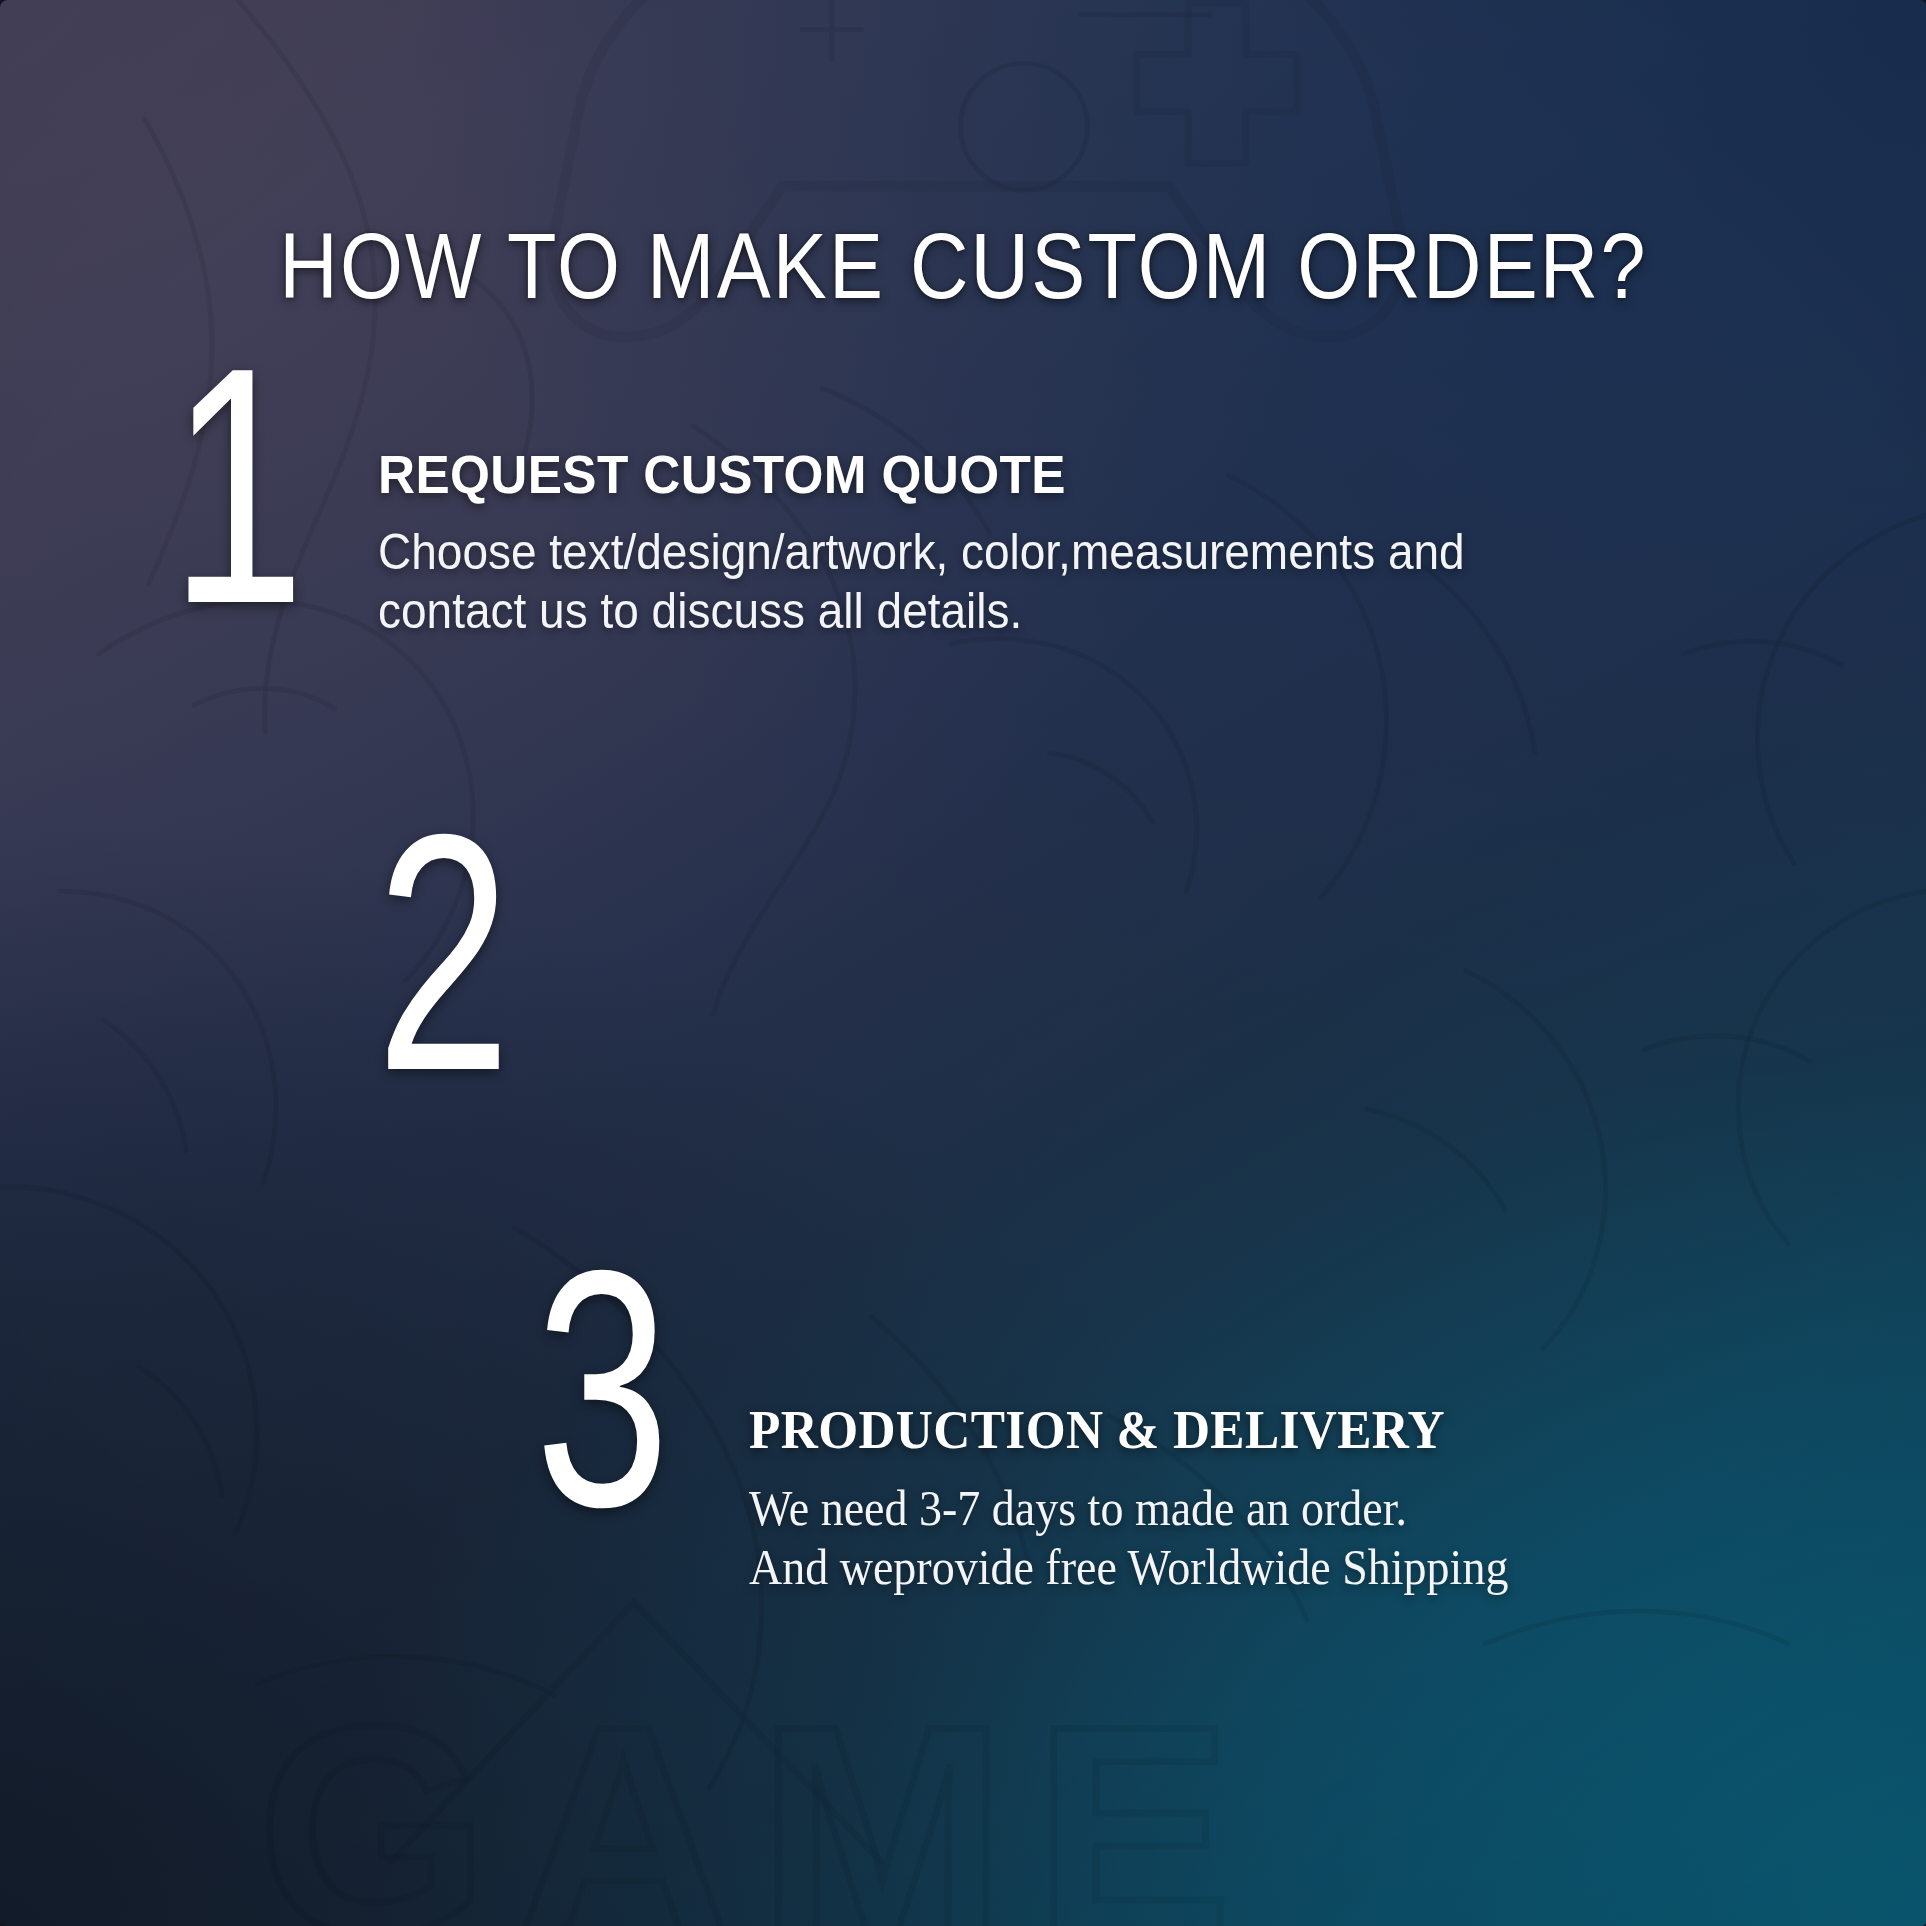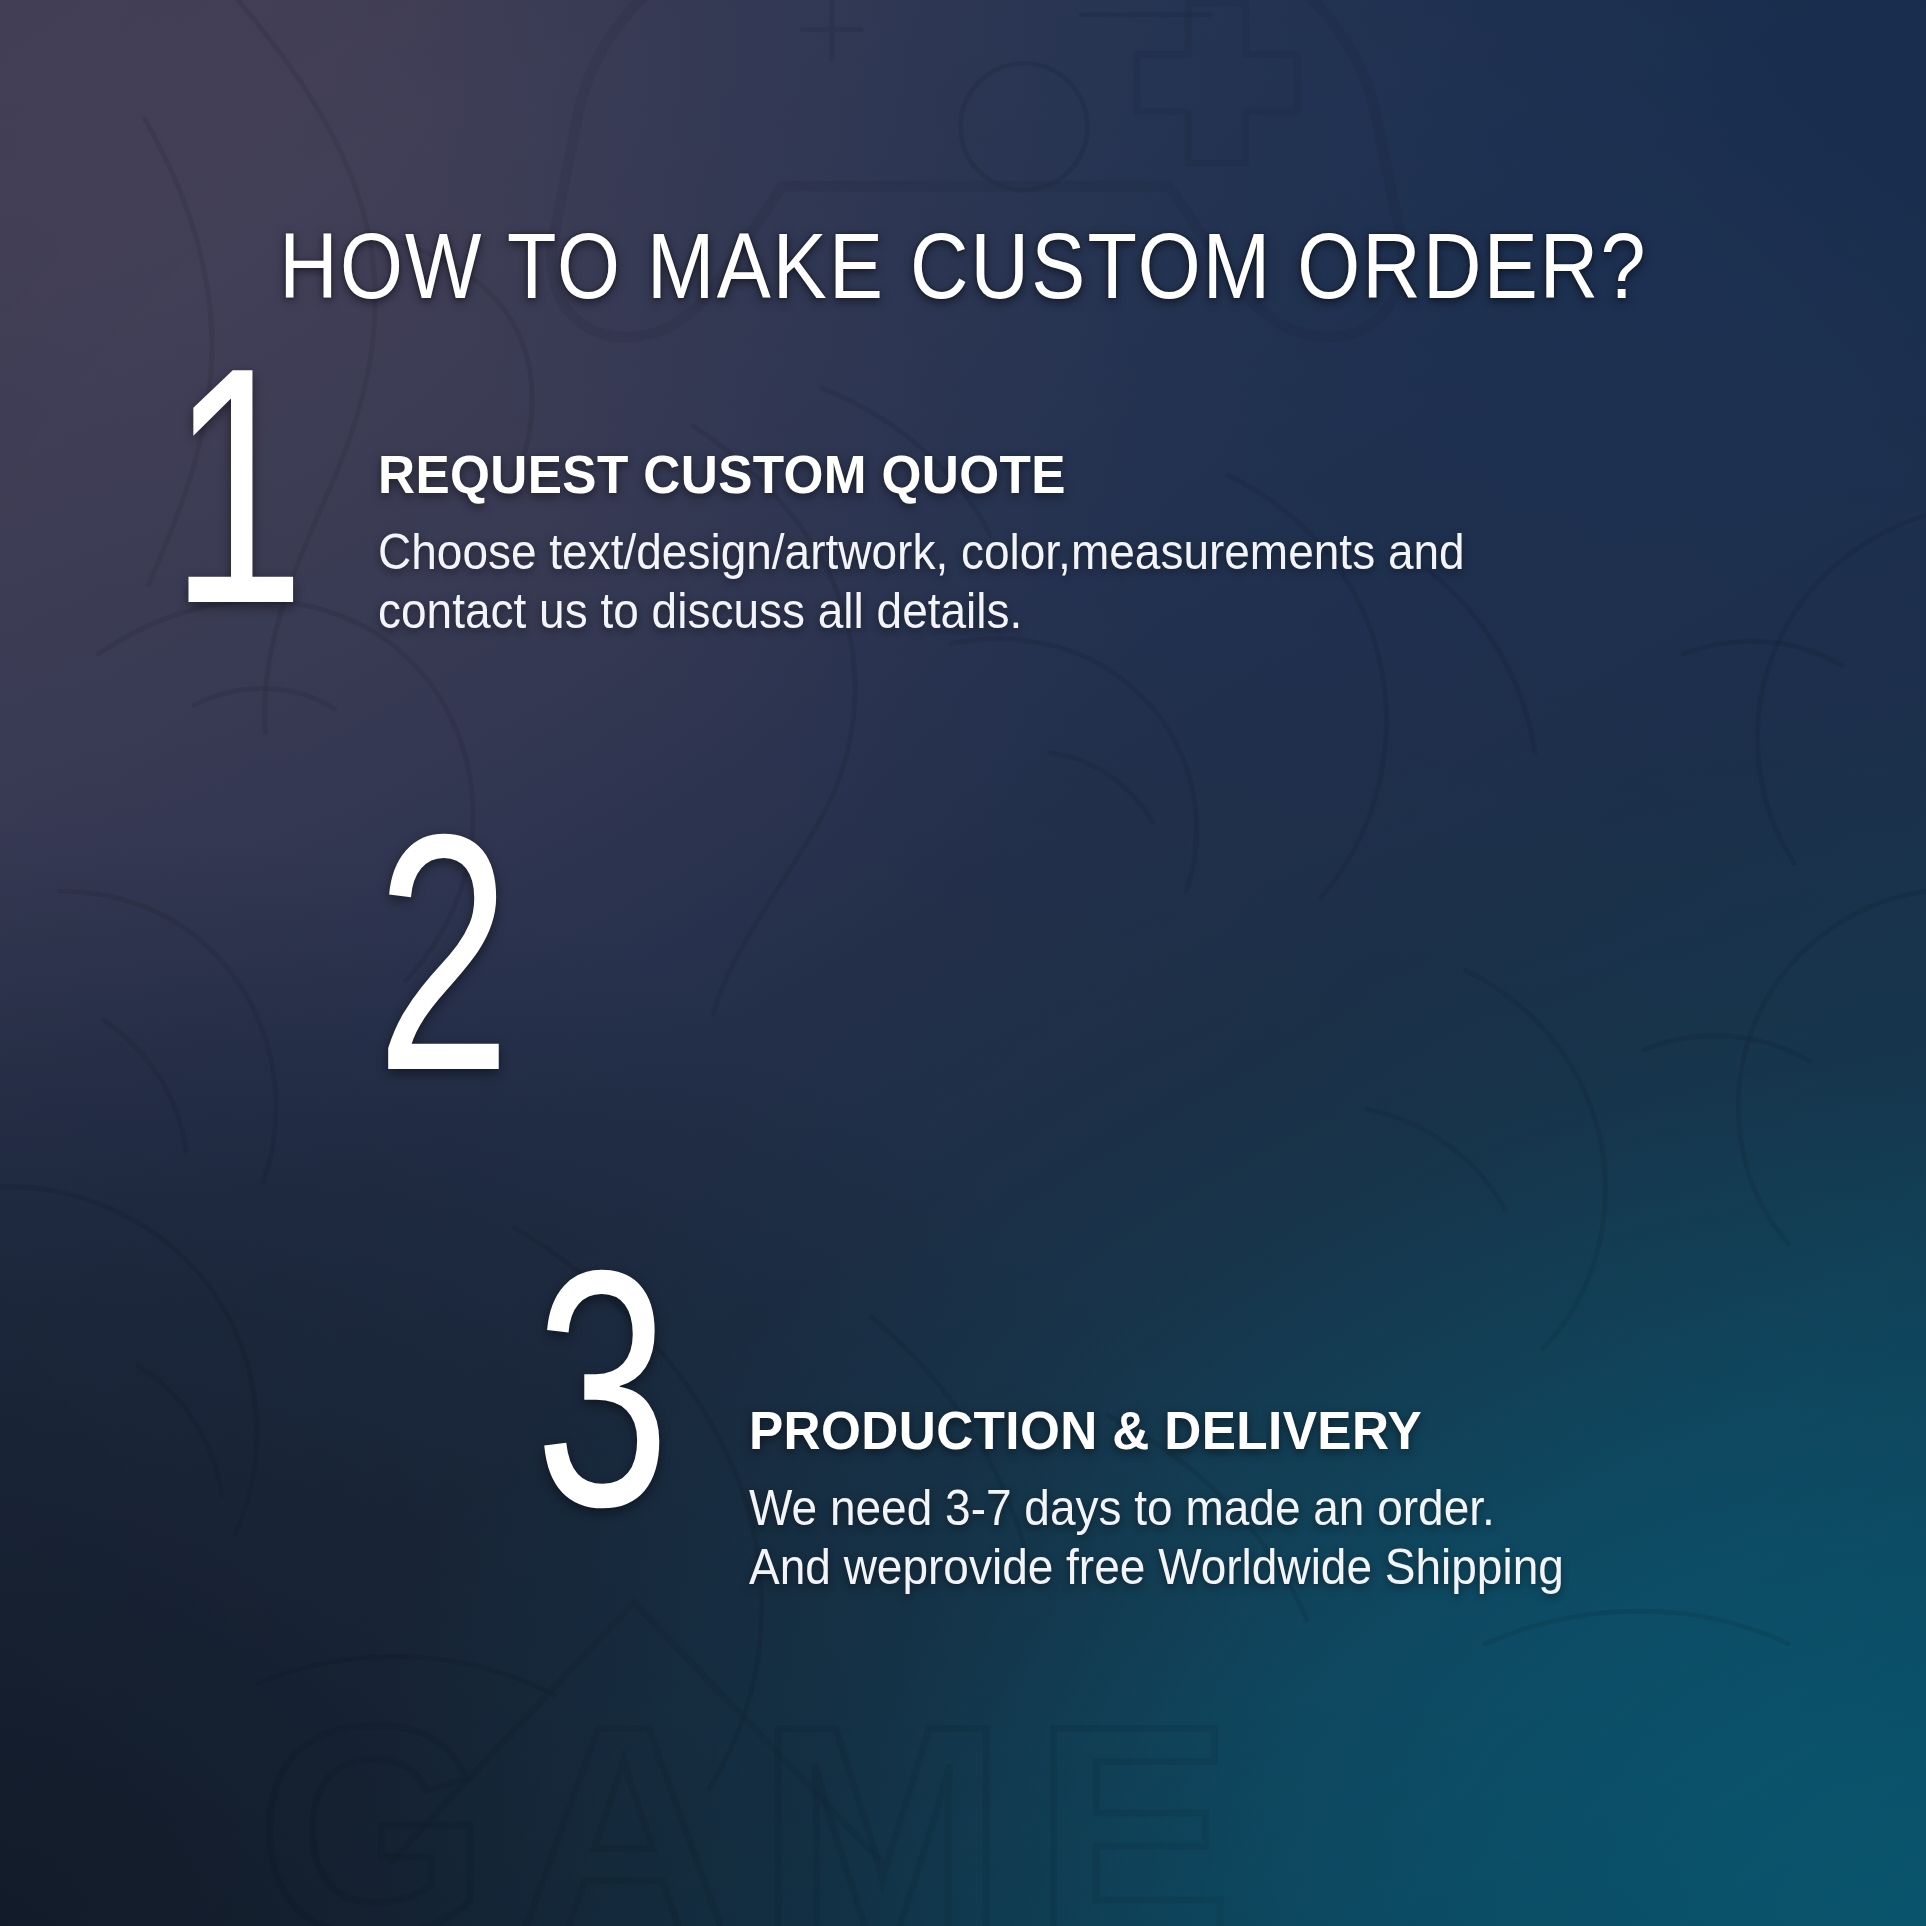--- a/index.html
+++ b/index.html
@@ -15,20 +15,21 @@
     font-family: "Liberation Sans", sans-serif;
     color: #ffffff;
     
     background-color: #28304a;
     background-image:
       radial-gradient(120% 95% at 100% 100%, rgba(10,92,118,0.96) 0%, rgba(11,78,103,0.72) 26%, rgba(14,58,80,0.35) 48%, rgba(16,40,60,0.0) 68%),
       radial-gradient(95% 80% at 0% 100%, rgba(19,28,43,0.95) 0%, rgba(21,32,48,0.60) 40%, rgba(24,36,54,0.0) 72%),
       radial-gradient(105% 85% at 100% 0%, rgba(24,47,82,0.95) 0%, rgba(26,48,81,0.55) 42%, rgba(28,46,76,0.0) 75%),
       radial-gradient(100% 90% at 0% 0%, rgba(70,66,90,0.98) 0%, rgba(62,60,84,0.65) 35%, rgba(52,54,76,0.0) 70%),
       linear-gradient(150deg, #45415b 0%, #3a3c56 18%, #27314e 40%, #1f2d44 58%, #19354a 74%, #0e4a63 90%, #0a5068 100%);
+    border-radius: 8px;
   }
 
   
   #artlayer {
     position: absolute;
     inset: 0;
     opacity: 0.30;
     pointer-events: none;
   }
   #artlayer svg { display:block; width:100%; height:100%; }
@@ -113,21 +114,21 @@
   #step-1 { left: 170px;  top: 414px;  }
   #step-1 .step-num { font-size: 337px; margin-right: -44px; }
   #step-1 .step-body { margin-left: 65px; padding-top: 32px; }
 
   #step-2 { left: 376px;  top: 881px;  }
   #step-2 .step-num { font-size: 337px; margin-right: -44px; }
   #step-2 .step-body { margin-left: 65px; padding-top: 32px; }
 
   #step-3 { left: 535px;  top: 1317px; }
   #step-3 .step-num { font-size: 337px; margin-right: -44px; }
-  #step-3 .step-body { margin-left: 71px; padding-top: 85px; }
+  #step-3 .step-body { margin-left: 71px; padding-top: 85px; font-family: Liberation Serif, serif; }
 </style>
 </head>
 <body>
 
 <div id="poster">
 
   <div id="artlayer">
     <svg viewBox="0 0 1946 1946" preserveAspectRatio="none" xmlns="http://www.w3.org/2000/svg">
       <defs>
         <style>

